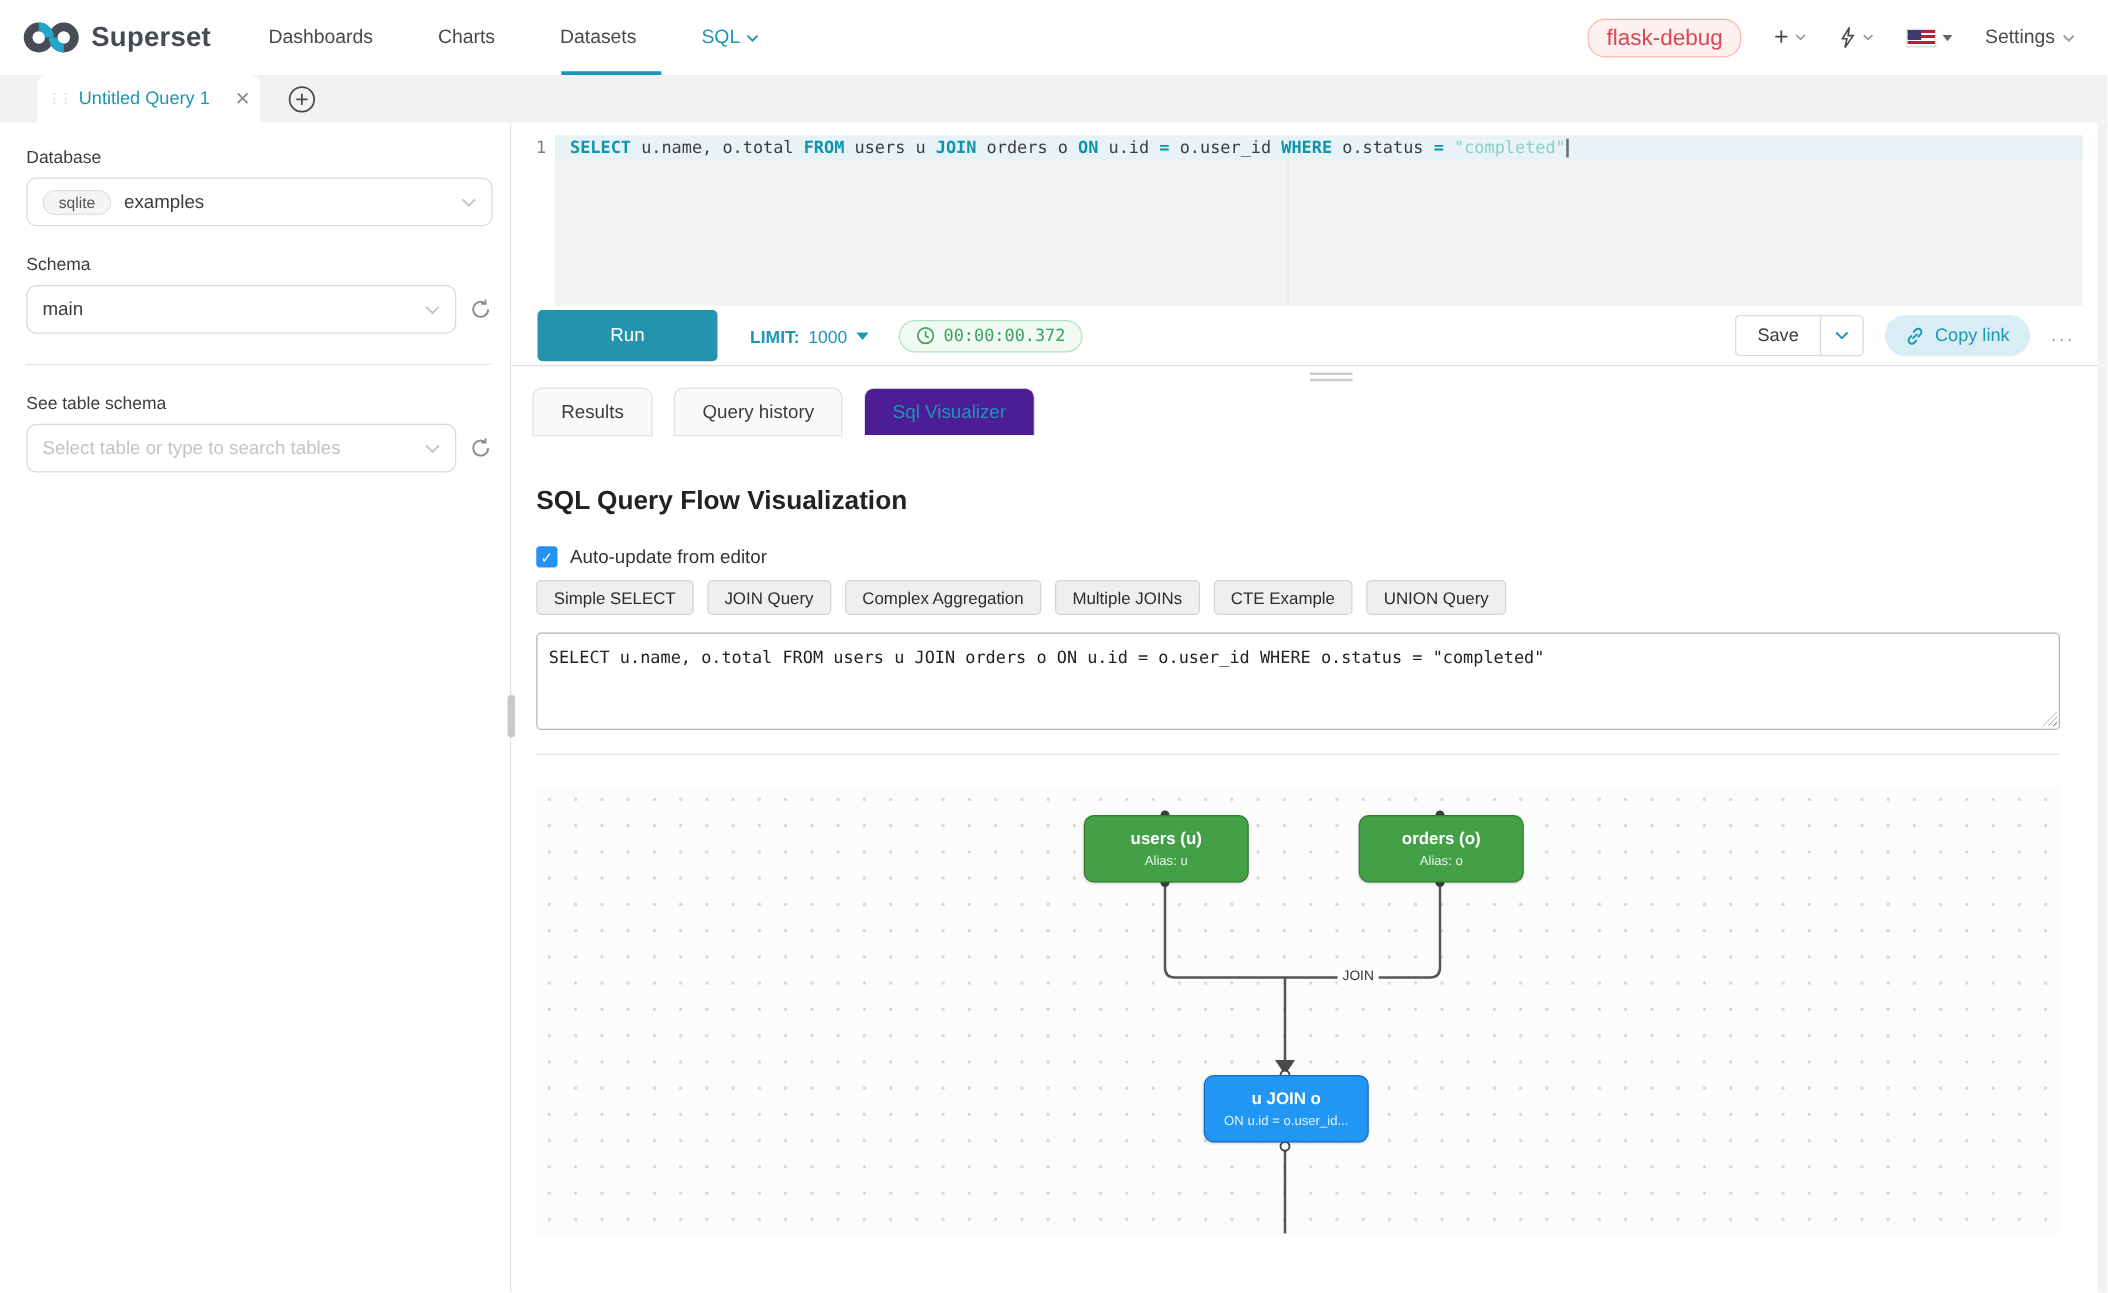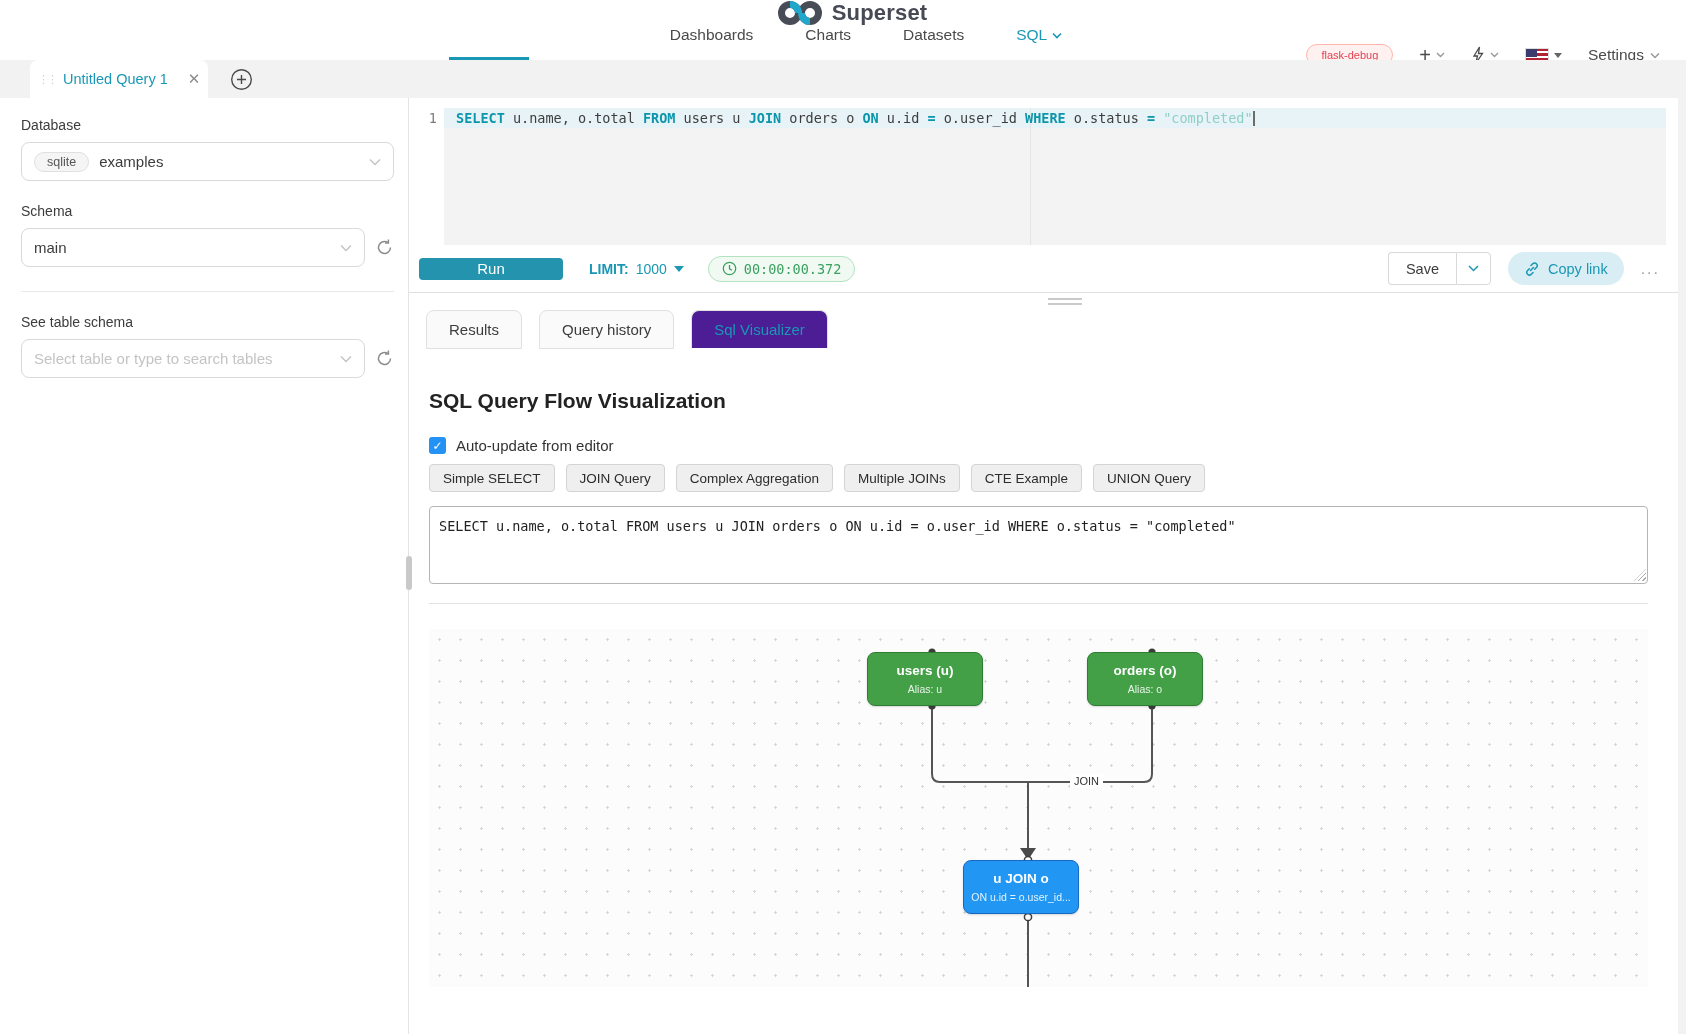--- a/index.html
+++ b/index.html
@@ -1,28 +1,28 @@
 <!DOCTYPE html>
 <html><head>
 <meta charset="utf-8">
 <style>
   * { margin:0; padding:0; box-sizing:border-box; }
   html,body { width:1686px; height:1034px; overflow:hidden; background:#fff;
     font-family:"Liberation Sans","DejaVu Sans",sans-serif; color:#333; }
 
   
-  .header { height:60px; background:#fff; display:flex; align-items:center; position:relative;flex-direction:column; }
+  .header { height:60px; background:#fff; display:flex; align-items:center; position:relative; }
   .brand { display:flex; align-items:center; gap:9px; margin-left:18px; }
   .brand-name { font-size:22px; font-weight:bold; color:#464a54; letter-spacing:.2px; }
   .nav { display:flex; align-items:center; gap:52px; margin-left:46px; }
   .nav-item { font-size:15.5px; color:#4a4a4a; cursor:pointer;text-align:right; }
   .nav-item.active { color:#1a97b5; display:flex; align-items:center; gap:5px; }
   .sql-underline { position:absolute; left:449px; top:57px; width:80px; height:3px; background:#1a97b5; }
   .header-right { margin-left:auto; display:flex; align-items:center; gap:26px; margin-right:26px; }
-  .env-pill { font-size:11px; color:#e04355; background:#fff1f0; border:1px solid #ffb5ad;
+  .env-pill { font-size:18px; color:#e04355; background:#fff1f0; border:1px solid #ffb5ad;
     border-radius:14px; padding:4px 14px; }
   .icon-btn { display:flex; align-items:center; gap:5px; color:#4a4a4a; cursor:pointer; }
   .plus-glyph { font-size:20px; color:#4a4a4a; line-height:1; }
   .chev svg { display:block; }
   .flag { width:24px; height:15px; position:relative; overflow:hidden; border:1px solid #ddd;
     background:repeating-linear-gradient(#b22234 0 2.2px,#fff 2.2px 4.4px); }
   .flag::after { content:""; position:absolute; left:0; top:0; width:11px; height:8px; background:#3c3b6e; }
   .tri-down { width:0; height:0; border-left:4px solid transparent; border-right:4px solid transparent; border-top:5px solid #666; }
   .settings { font-size:15.5px; color:#4a4a4a; display:flex; align-items:center; gap:6px; cursor:pointer; }
 
@@ -61,21 +61,21 @@
   .print-margin { position:absolute; left:586px; top:0; bottom:0; width:1px; background:#e5e5e5; }
   .active-line { position:absolute; left:0; right:0; top:0; height:20px; background:#e7f3f7; }
   .code-line { position:relative; padding:2px 0 0 12px; white-space:pre; color:#3d3d3d; }
   .tok-kw { color:#0c96ab; font-weight:bold; }
   .tok-str { color:#8ed0c5; }
   .cursor { display:inline-block; width:2px; height:15px; background:#6b6b6b; vertical-align:text-bottom; }
 
   
   .run-toolbar { position:absolute; left:0; right:0; top:147px; height:48px; background:#fff;
     display:flex; align-items:center; border-bottom:1px solid #e0e0e0; }
-  .run-btn { margin-left:10px; width:144px; height:22px; background:#2493ae; color:#fff; border:none;
+  .run-btn { margin-left:21px; width:144px; height:41px; background:#2493ae; color:#fff; border:none;
     border-radius:4px; font-size:15px; font-family:inherit; cursor:pointer; }
   .limit { display:flex; align-items:center; gap:7px; margin-left:26px; color:#1a97b5; font-size:14px; cursor:pointer; }
   .limit b { font-weight:bold; }
   .limit .tri { width:0; height:0; border-left:5px solid transparent; border-right:5px solid transparent; border-top:6px solid #1a97b5; }
   .timer { margin-left:24px; display:flex; align-items:center; gap:7px; background:#f0faf3;
     border:1px solid #b2e3c1; border-radius:14px; padding:4px 13px; color:#3ba05f;
     font-family:"DejaVu Sans Mono","Liberation Mono",monospace; font-size:13.5px; }
   .toolbar-right { margin-left:auto; display:flex; align-items:center; margin-right:26px; gap:17px; }
   .save-split { display:flex; height:33px; }
   .save-main { border:1px solid #d9d9d9; border-right:none; border-radius:4px 0 0 4px; background:#fff;
@@ -113,21 +113,21 @@
   .ta-grip { position:absolute; right:2px; bottom:3px; width:12px; height:12px;
     background:repeating-linear-gradient(135deg,transparent 0 2px,#aaa 2px 3px); clip-path:polygon(100% 0,100% 100%,0 100%); }
   .legend-row { display:flex; align-items:center; gap:9px; margin-top:21px; }
   .legend-label { font-size:14px; color:#555; margin-right:2px; }
   .badge { font-size:13px; padding:3px 9px; border-radius:3px; }
   .viz-hr { height:1px; background:#e3e3e3; margin-top:19px; }
 
   
   .canvas { position:relative; margin-top:25px; height:358px; background:#fcfcfc;
     background-image:radial-gradient(#d7d7d7 1.1px, transparent 1.1px); background-size:21px 21px; overflow:hidden; }
-  .flow-node { position:absolute; width:116px; height:54px; border-radius:8px; text-align:center;
+  .flow-node { position:absolute; width:132px; height:54px; border-radius:8px; text-align:center;
     color:#fff; padding-top:10px; cursor:grab; box-shadow:0 1px 2px rgba(0,0,0,.15); }
   .node-green { background:#43a047; border:1px solid #2f7d33; }
   .node-blue { background:#2196f3; border:1px solid #1669c2; }
   .node-title { font-size:13.5px; font-weight:bold; }
   .node-sub { font-size:10.5px; opacity:.88; margin-top:5px; }
   .edges { position:absolute; left:0; top:0; width:100%; height:100%; pointer-events:none; }
   .edge-label-box { position:absolute; left:641px; top:145px; background:#fff; padding:1px 4px;
     font-size:11px; color:#333; }
 
   .page-scrollbar { position:fixed; right:0; top:98px; bottom:0; width:8px; background:#f2f2f2; }

